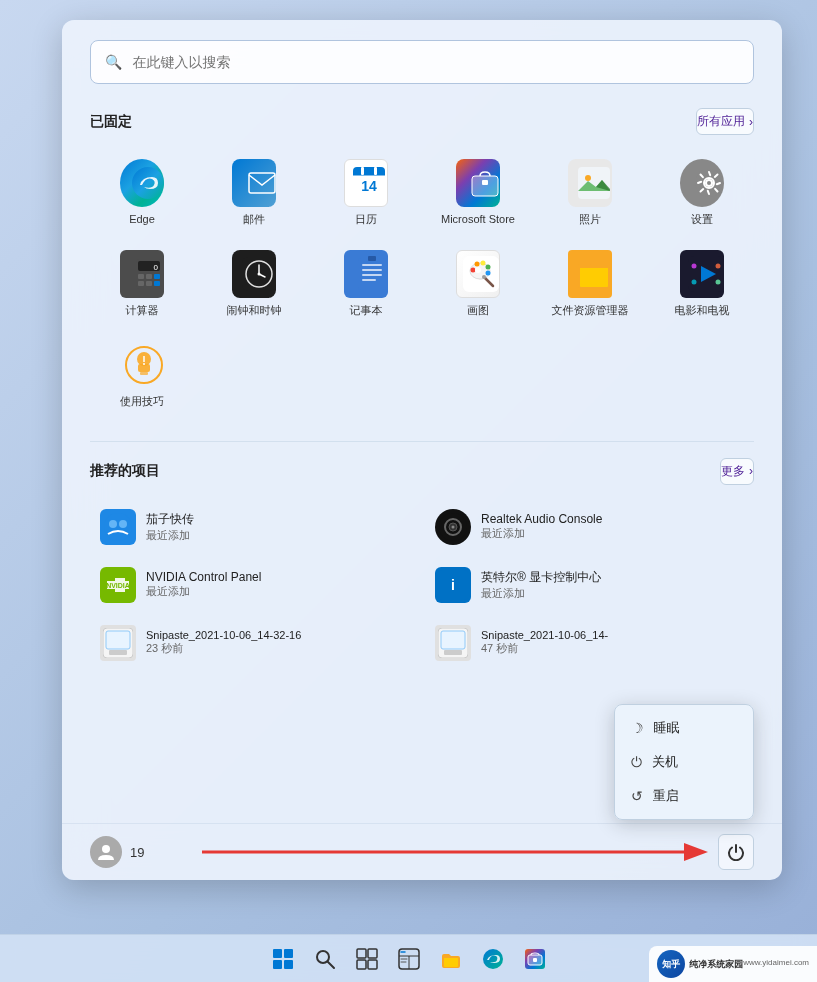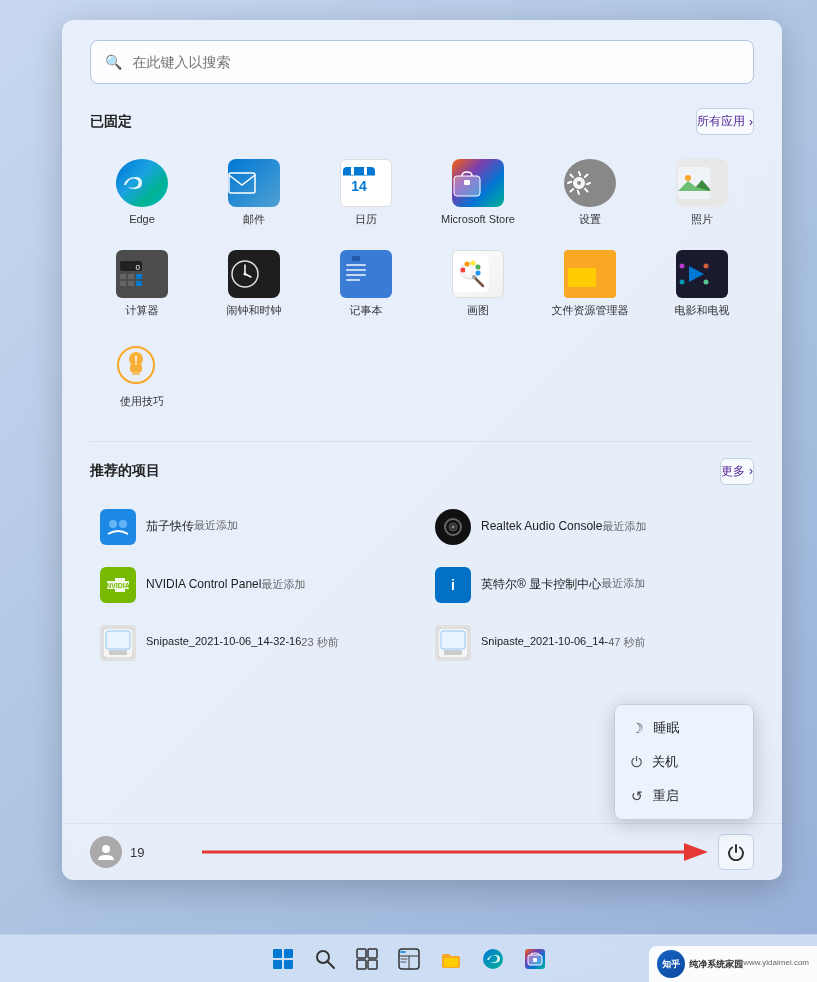--- a/index.html
+++ b/index.html
@@ -88,26 +88,26 @@
     .app-icon {
       display: flex;
       flex-direction: column;
       align-items: center;
       gap: 6px;
       padding: 8px 4px;
       border-radius: 8px;
       cursor: pointer;
     }
     .app-icon-img {
-      width: 52px;
+      width: 44px;
       height: 48px;
       border-radius: 8px;
       display: flex;
       align-items: center;
-      justify-content: flex-start;
+      justify-content: flex-end;
       font-size: 24px;
     }
     .app-label {
       font-size: 11px;
       color: #333;
       text-align: center;
       line-height: 1.2;
     }
 
     
@@ -161,21 +161,21 @@
     .rec-icon {
       width: 36px;
       height: 36px;
       border-radius: 6px;
       display: flex;
       align-items: center;
       justify-content: center;
       font-size: 18px;
       flex-shrink: 0;
     }
-    .rec-info { display: flex; flex-direction: row; }
+    .rec-info { display: flex; flex-direction: column; }
     .rec-name { font-size: 12px; font-weight: 500; color: #222; }
     .rec-sub { font-size: 11px; color: #666; }
 
     
     .bottom-bar {
       position: absolute;
       bottom: 0;
       left: 0;
       right: 0;
       display: flex;
@@ -336,43 +336,43 @@
         <svg width="30" height="30" viewBox="0 0 30 30">
           <rect x="2" y="8" width="26" height="20" rx="3" fill="rgba(255,255,255,0.3)" stroke="white" stroke-width="1"></rect>
           <path d="M10 8 Q10 4 15 4 Q20 4 20 8" fill="none" stroke="white" stroke-width="1.5"></path>
           <rect x="12" y="12" width="6" height="5" rx="1" fill="white"></rect>
         </svg>
       </div>
       <span class="app-label">Microsoft Store</span>
     </div>
 
     <div class="app-icon">
+      <div class="app-icon-img" style="background:#e8e8e8; border-radius:8px;">
+        <svg width="36" height="36" viewBox="0 0 36 36">
+          <rect x="2" y="2" width="32" height="32" rx="4" fill="#f0f4f8"></rect>
+          <circle cx="12" cy="13" r="3" fill="#f9a825"></circle>
+          <polygon points="2,26 12,16 20,22 26,15 34,26" fill="#4caf50" opacity="0.8"></polygon>
+          <polygon points="20,22 26,15 34,24 34,26" fill="#2e7d32" opacity="0.8"></polygon>
+        </svg>
+      </div>
+      <span class="app-label">照片</span>
+    </div>
+
+    <div class="app-icon">
       <div class="app-icon-img" style="background:#888; border-radius:50%;">
         <svg width="30" height="30" viewBox="0 0 30 30">
           <circle cx="15" cy="15" r="14" fill="#888"></circle>
           <path d="M15 8 L16.5 11.5 L20 11.5 L17.2 13.8 L18.3 17.3 L15 15.2 L11.7 17.3 L12.8 13.8 L10 11.5 L13.5 11.5 Z" fill="none"></path>
           <circle cx="15" cy="15" r="5" fill="none" stroke="white" stroke-width="2"></circle>
           <path d="M15 4 L16.2 7.2 M15 26 L13.8 22.8 M4 15 L7.2 13.8 M26 15 L22.8 16.2 M6.5 6.5 L8.9 9.2 M23.5 23.5 L21.1 20.8 M23.5 6.5 L20.8 8.9 M6.5 23.5 L9.2 21.1" stroke="white" stroke-width="2" stroke-linecap="round"></path>
           <circle cx="15" cy="15" r="4" fill="white"></circle>
           <circle cx="15" cy="15" r="2" fill="#888"></circle>
         </svg>
       </div>
       <span class="app-label">设置</span>
-    </div>
-
-    <div class="app-icon">
-      <div class="app-icon-img" style="background:#e8e8e8; border-radius:8px;">
-        <svg width="36" height="36" viewBox="0 0 36 36">
-          <rect x="2" y="2" width="32" height="32" rx="4" fill="#f0f4f8"></rect>
-          <circle cx="12" cy="13" r="3" fill="#f9a825"></circle>
-          <polygon points="2,26 12,16 20,22 26,15 34,26" fill="#4caf50" opacity="0.8"></polygon>
-          <polygon points="20,22 26,15 34,24 34,26" fill="#2e7d32" opacity="0.8"></polygon>
-        </svg>
-      </div>
-      <span class="app-label">照片</span>
     </div>
 
     <div class="app-icon">
       <div class="app-icon-img calc-icon" style="border-radius:6px;">
         <svg width="30" height="34" viewBox="0 0 30 34">
           <rect x="2" y="2" width="26" height="30" rx="4" fill="#4c4c4c"></rect>
           <rect x="4" y="4" width="22" height="10" rx="2" fill="#222"></rect>
           <text x="24" y="13" text-anchor="end" font-size="8" fill="white">0</text>
           <rect x="4" y="17" width="6" height="5" rx="1" fill="#666"></rect>
           <rect x="12" y="17" width="6" height="5" rx="1" fill="#666"></rect>

